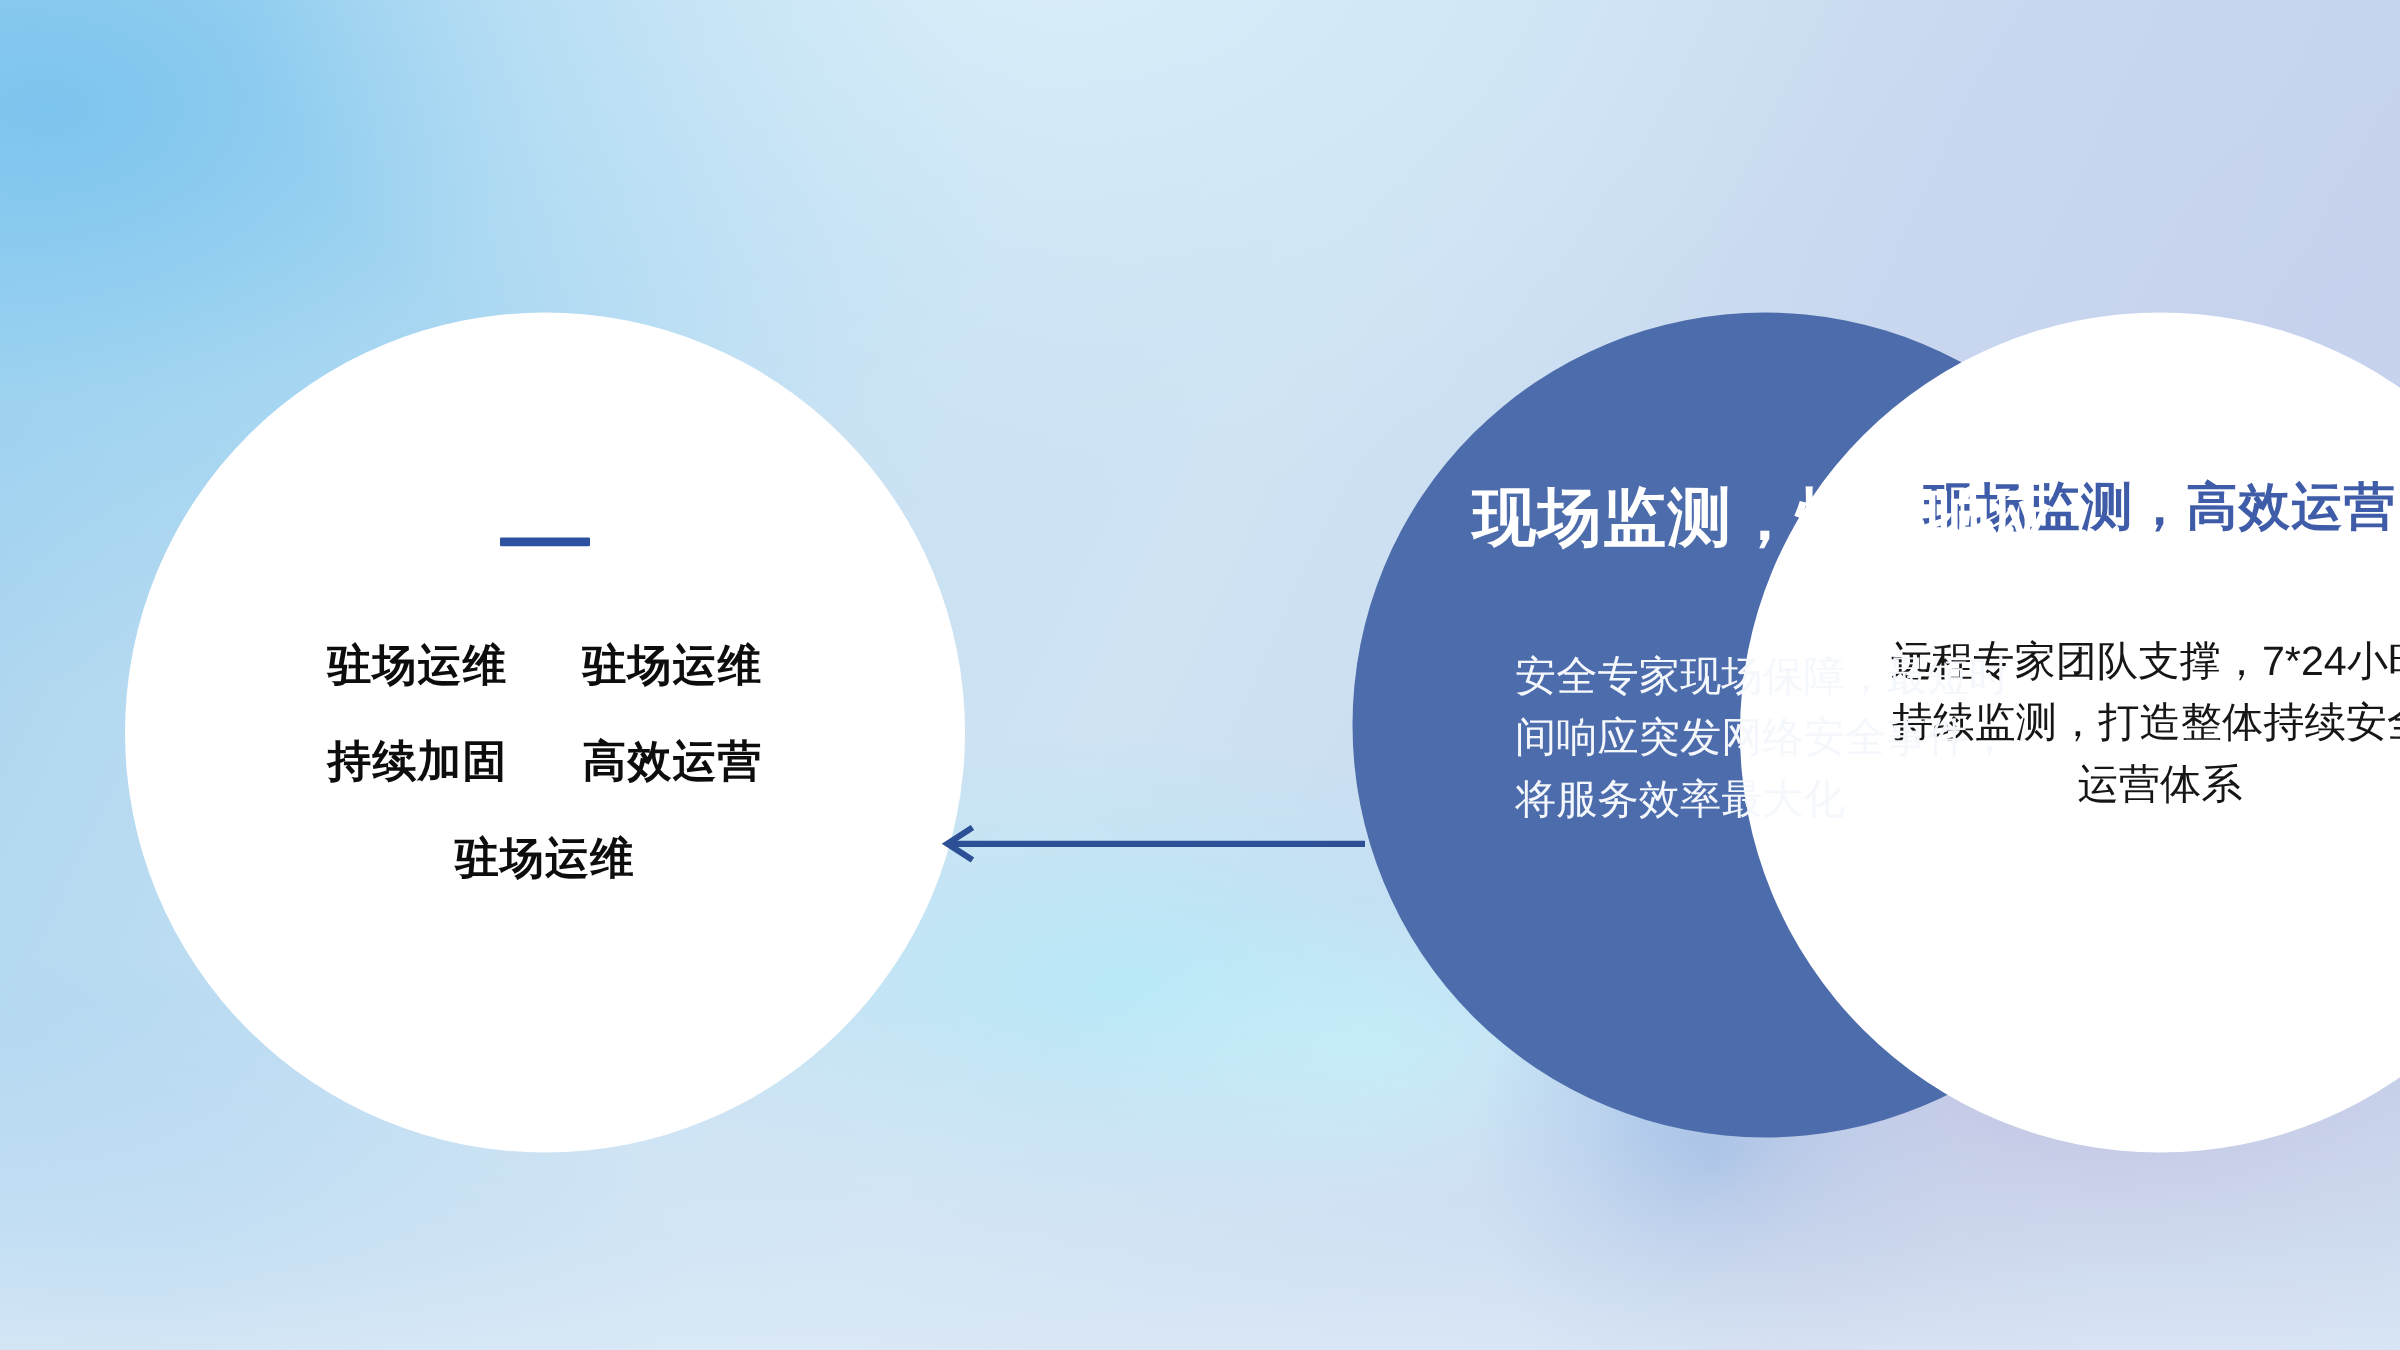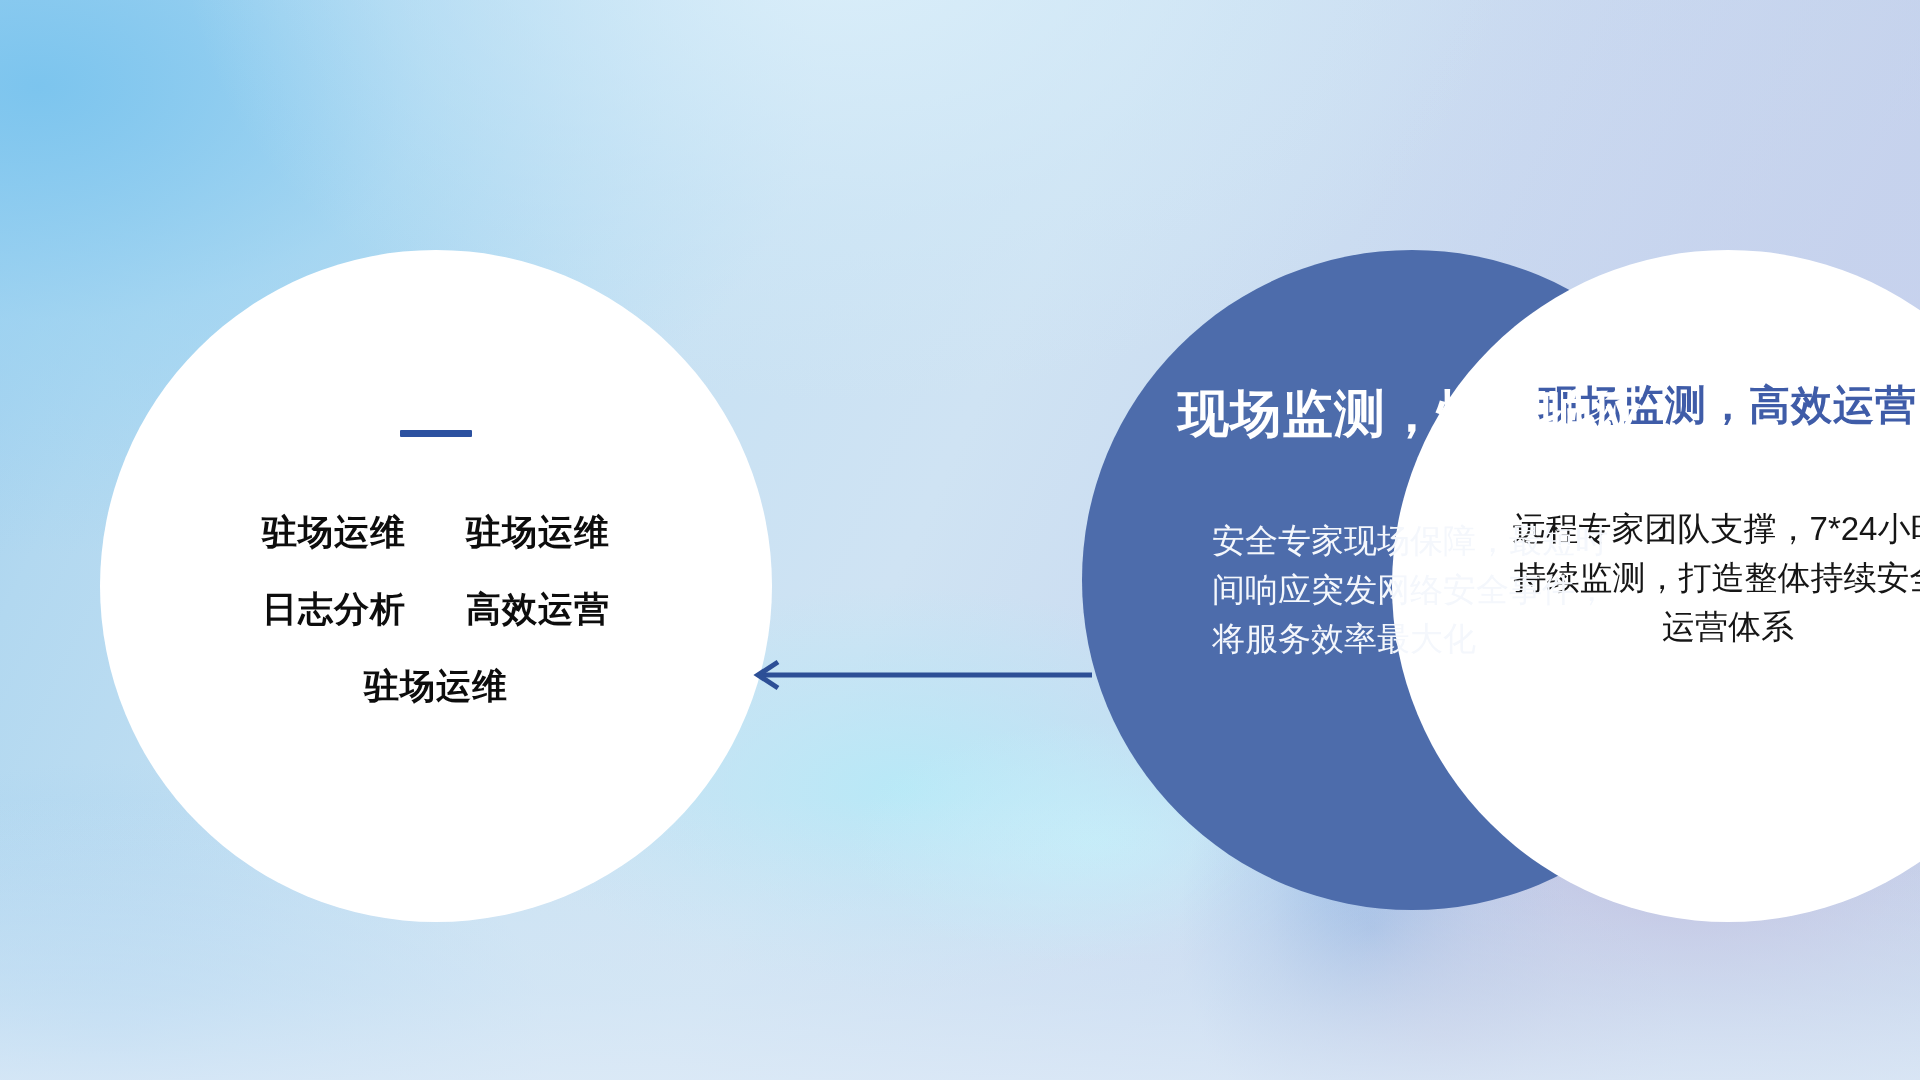--- a/index.html
+++ b/index.html
@@ -151,21 +151,21 @@
 </div>
 
 <div id="left-content">
   <div id="left-dash"></div>
   <div id="left-lines">
     <div class="pair">
       <span>驻场运维</span>
       <span>驻场运维</span>
     </div>
     <div class="pair">
-      <span>日志分析</span>
+      <span>持续加固</span>
       <span>高效运营</span>
     </div>
     <div class="pair">
       <span>驻场运维</span>
     </div>
   </div>
 </div>
 
 <div id="mid-content">
   <div id="mid-title">现场监测，快速响应</div>

